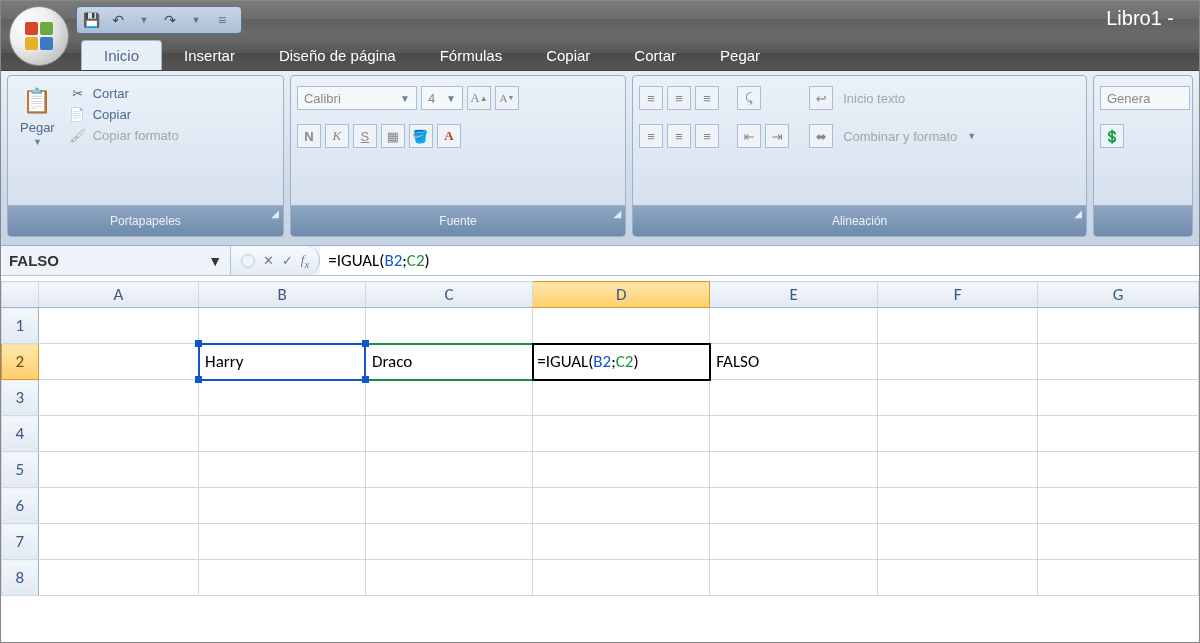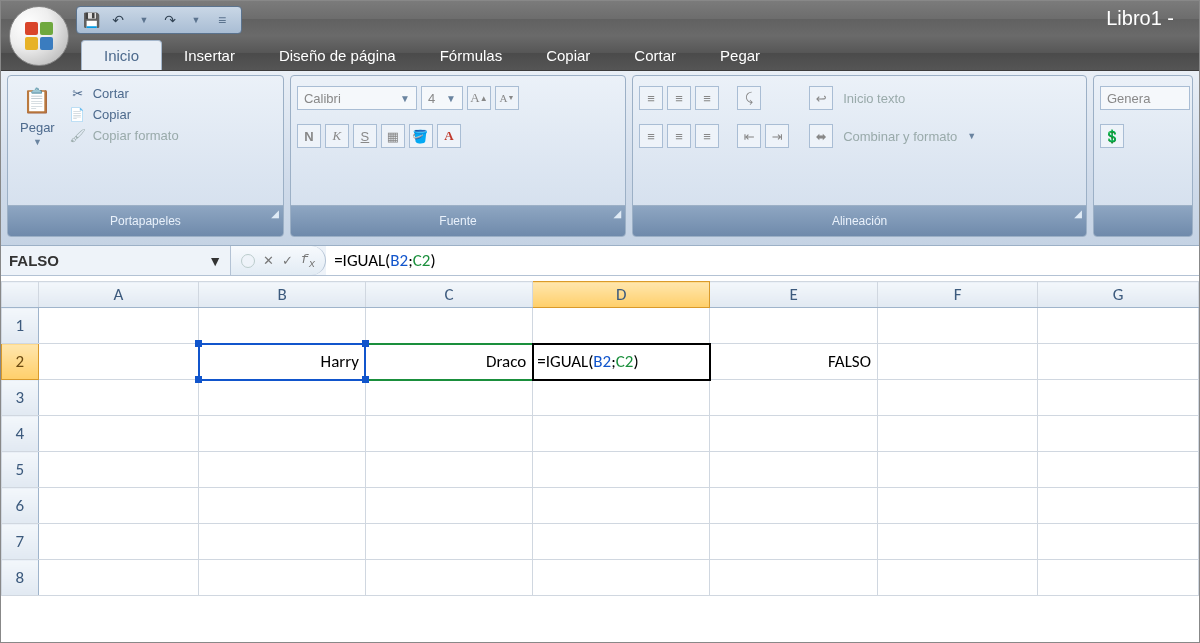--- a/index.html
+++ b/index.html
@@ -108,21 +108,21 @@
   .sheet tbody th {
     background:linear-gradient(to bottom,#f3f7fb,#e1e9f2);
     font-weight:normal; color:#3c5a7d; width:42px; text-align:center;
     border-right:1px solid #9fb4cb; height:36px;
   }
   .sheet tbody th.sel {
     background:linear-gradient(to bottom,#ffe6ad,#ffcf6a);
     border:1px solid #d99a2b; color:#6b4a10;
   }
   .corner { width:42px; background:linear-gradient(to bottom,#e9f0f8,#d6e1ee);}
-  .sheet td { background:#fff; height:36px; padding:0 6px; text-align:right; color:#000;}
+  .sheet td { background:#fff; height:36px; padding:0 6px; text-align:left; color:#000;}
   .colw { width:190px;}
   
   .ref-blue { outline:2px solid #1155cc; outline-offset:-1px; position:relative;}
   .ref-green{ outline:2px solid #1a8f3c; outline-offset:-1px; }
   .ref-blue::before, .ref-blue::after, .ref-blue .h1, .ref-blue .h2 {
     content:""; position:absolute; width:7px; height:7px; background:#1155cc;
   }
   .ref-blue::before{top:-4px;left:-4px;} .ref-blue::after{top:-4px;right:-4px;}
   .ref-blue .h1{bottom:-4px;left:-4px;} .ref-blue .h2{bottom:-4px;right:-4px;}
   .editing { outline:2px solid #000; outline-offset:-1px; text-align:left !important; padding-left:4px !important;}
@@ -277,21 +277,21 @@
 
 <div class="namebar">
   <div class="namebox">
     <span>FALSO</span>
     <span class="dd">▼</span>
   </div>
   <div class="fx-ctrl">
     <span class="circle"></span>
     <span>✕</span>
     <span>✓</span>
-    <span style="font-style:italic;font-family:Liberation Mono, monospace">f<sub>x</sub></span>
+    <span style="font-style:italic;font-family:Liberation Serif, serif">f<sub>x</sub></span>
   </div>
   <div class="fbar">
     <span class="fn">=IGUAL(</span>
         <span class="b2">B2</span>
         <span class="sep">;</span>
         <span class="c2">C2</span>
         <span class="p">)</span>
   </div>
 </div>
 

